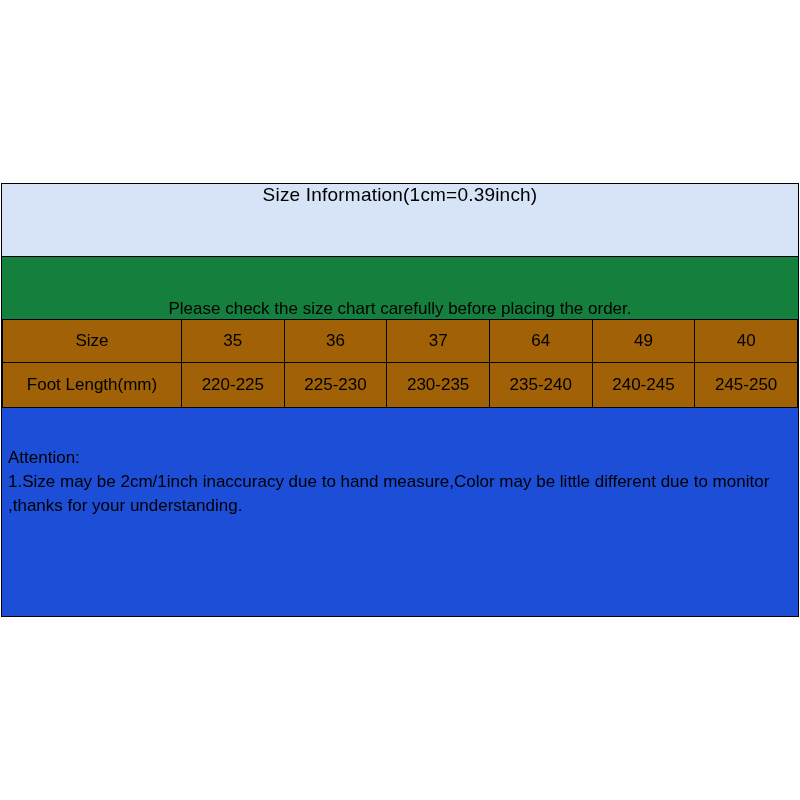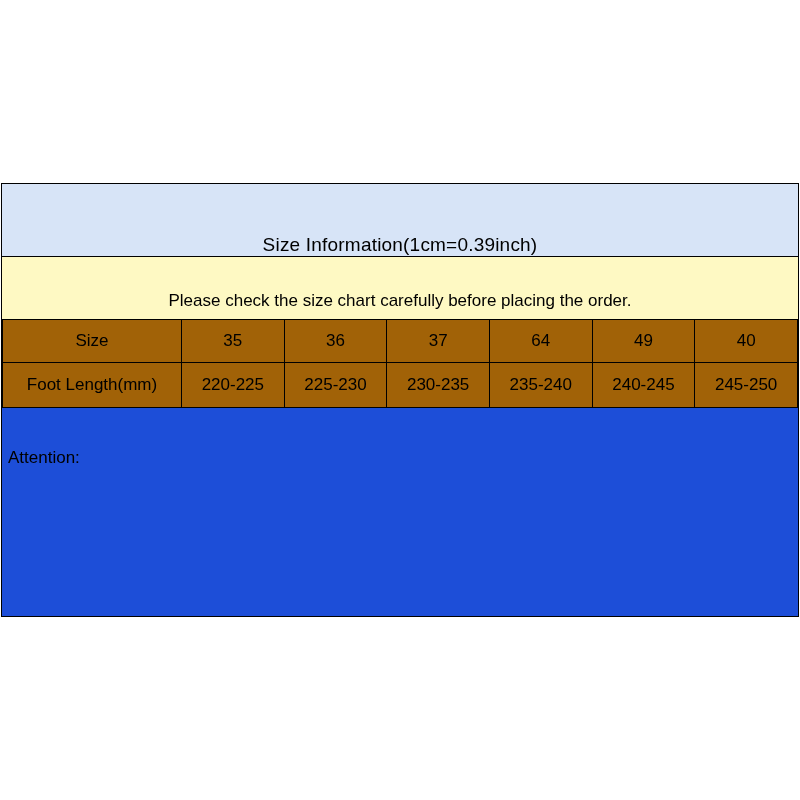--- a/index.html
+++ b/index.html
@@ -25,37 +25,37 @@
     left: 1px;
     top: 183px;
     width: 798px;
     border: 1px solid #000000;
     box-sizing: border-box;
     background: #d7e4f7;
   }
   .title-row {
     height: 72px;
     display: flex;
-    align-items: flex-end;
+    align-items: flex-start;
     justify-content: center;
     border-bottom: 1px solid #000000;
     background: #d7e4f7;
   }
   .title-text {
     font-size: 19px;
     color: #000000;
     letter-spacing: 0.2px;
   }
   .notice-row {
     height: 62px;
     display: flex;
     align-items: flex-end;
     justify-content: center;
-    background: #fef9c3;
-    padding-bottom: 8px;
+    background: #15803d;
+    padding-bottom: 0;
     box-sizing: border-box;
   }
   .notice-text {
     font-size: 17px;
     color: #000000;
   }
   table.size-table {
     width: 100%;
     border-collapse: collapse;
     table-layout: fixed;
@@ -121,16 +121,17 @@
         <td>230-235</td>
         <td>235-240</td>
         <td>240-245</td>
         <td>245-250</td>
       </tr>
     </tbody>
       </table>
 
     <div class="attention-block">
       <div class="attention-line">Attention:</div>
+      <div class="attention-line">1.Size may be 2cm/1inch inaccuracy due to hand measure,Color may be little different due to monitor ,thanks for your understanding.</div>
     </div>
 
   </div>
 </div>
 
 </body></html>

